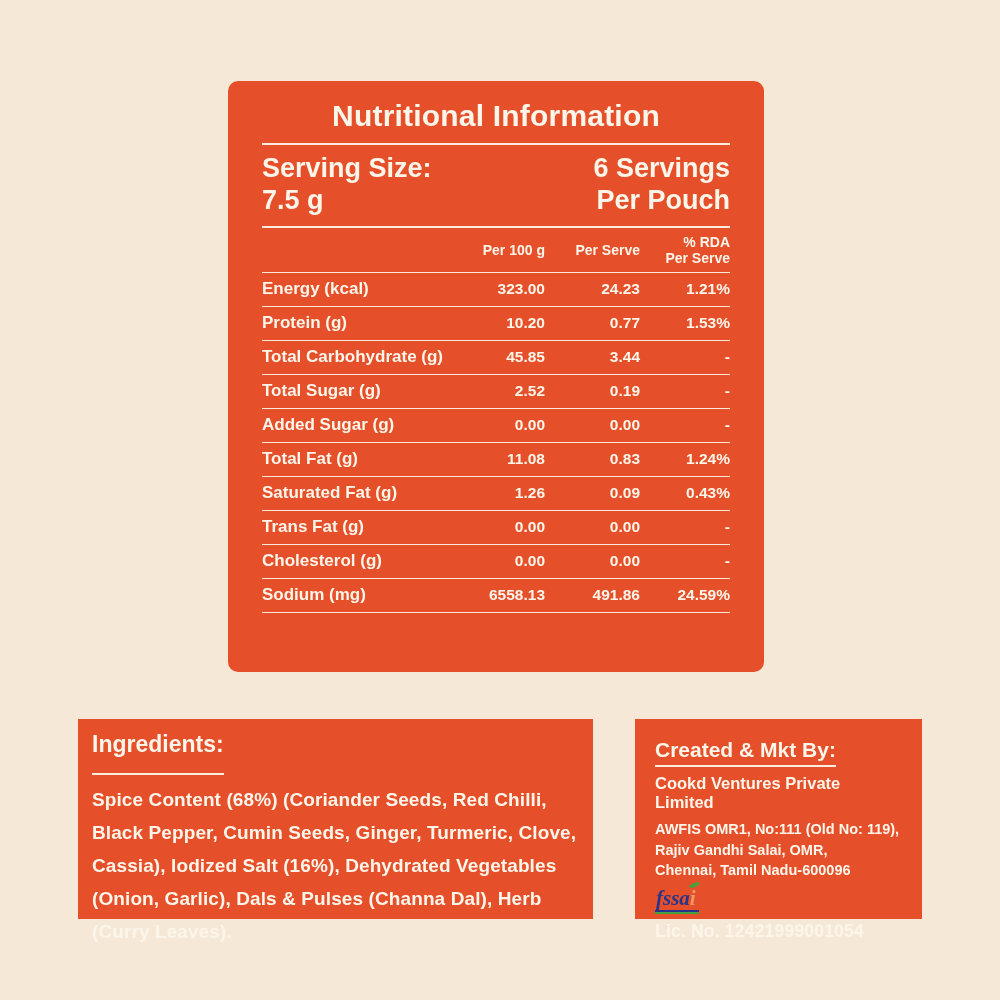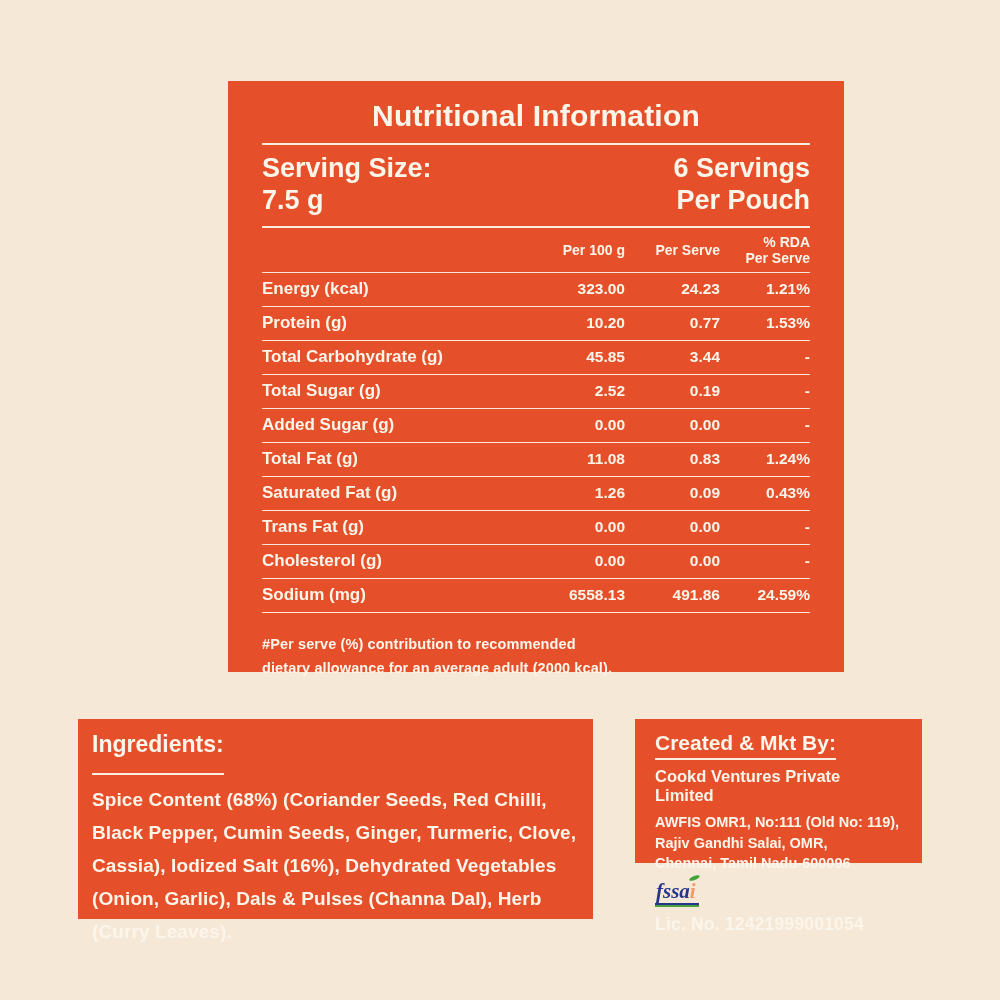--- a/index.html
+++ b/index.html
@@ -18,23 +18,24 @@
     position: absolute;
     background: #E5502B;
     color: #FCF5EA;
     box-sizing: border-box;
   }
 
   
   .main-panel {
     left: 228px;
     top: 81px;
-    width: 616px;
+    width: 536px;
     height: 591px;
     padding: 18px 34px 0 34px;
+    border-radius: 10px;
   }
   .n-title {
     margin: 0;
     font-size: 30px;
     font-weight: bold;
     text-align: center;
     letter-spacing: 0.2px;
     padding-bottom: 10px;
   }
   .rule {
@@ -106,22 +107,22 @@
     font-weight: bold;
     line-height: 1.73;
     letter-spacing: 0.1px;
   }
 
   
   .marketer-panel {
     left: 635px;
     top: 719px;
     width: 287px;
-    height: 144px;
-    padding: 12px 20px;
+    height: 200px;
+    padding: 19px 20px;
   }
   .ptitle.small {
     font-size: 21px;
     padding-bottom: 4px;
   }
   .company {
     margin-top: 7px;
     font-size: 16.5px;
     font-weight: bold;
   }
@@ -248,24 +249,20 @@
       <div class="c v">0.00</div>
       <div class="c v last">-</div>
     </div>
     <div class="nrow">
       <div class="c label">Sodium (mg)</div>
       <div class="c v">6558.13</div>
       <div class="c v">491.86</div>
       <div class="c v last">24.59%</div>
     </div>
 
-    <div class="footnote">
-      <div>#Per serve (%) contribution to recommended</div>
-      <div>dietary allowance for an average adult (2000 kcal).</div>
-    </div>
   </section>
 
   <section class="panel ingredients-panel">
     <h2 class="ptitle">Ingredients:</h2>
     <p class="ingredients-body">Spice Content (68%) (Coriander Seeds, Red Chilli, Black Pepper, Cumin Seeds, Ginger, Turmeric, Clove, Cassia), Iodized Salt (16%), Dehydrated Vegetables (Onion, Garlic), Dals &amp; Pulses (Channa Dal), Herb (Curry Leaves).</p>
   </section>
 
   <section class="panel marketer-panel">
     <h2 class="ptitle small">Created &amp; Mkt By:</h2>
     <div class="company">Cookd Ventures Private Limited</div>

